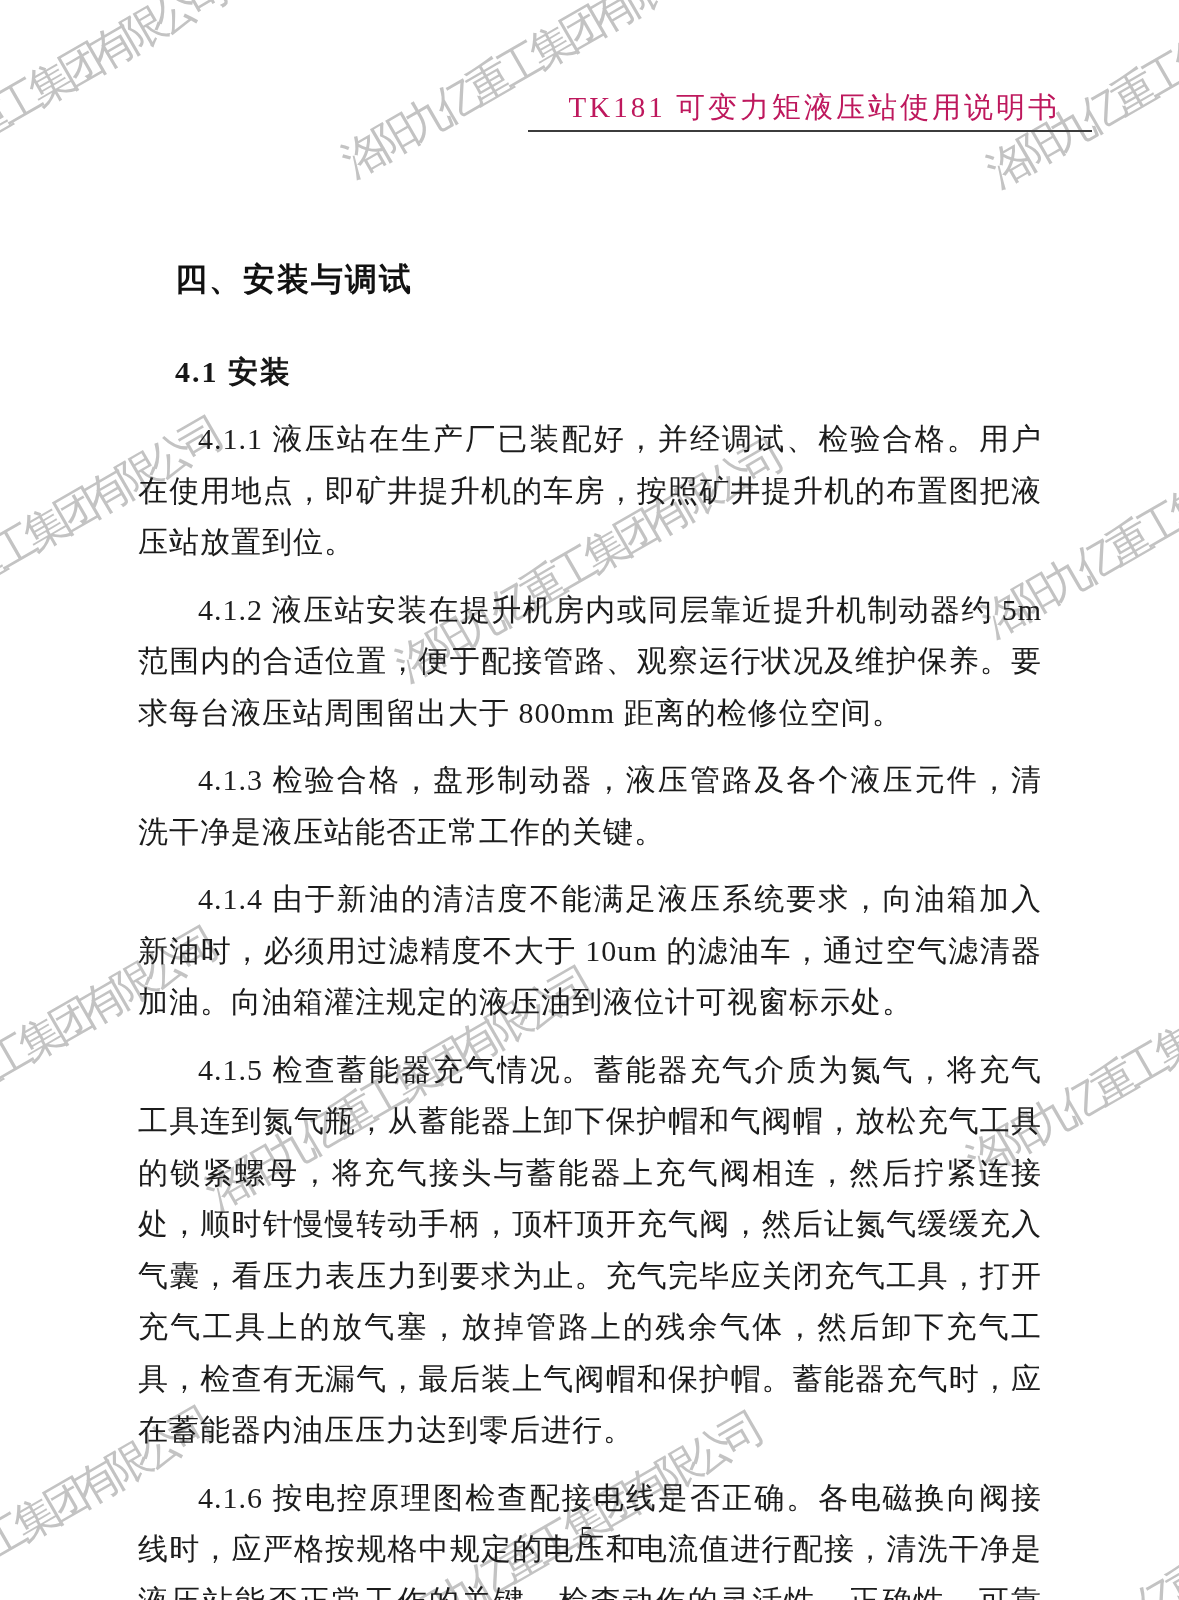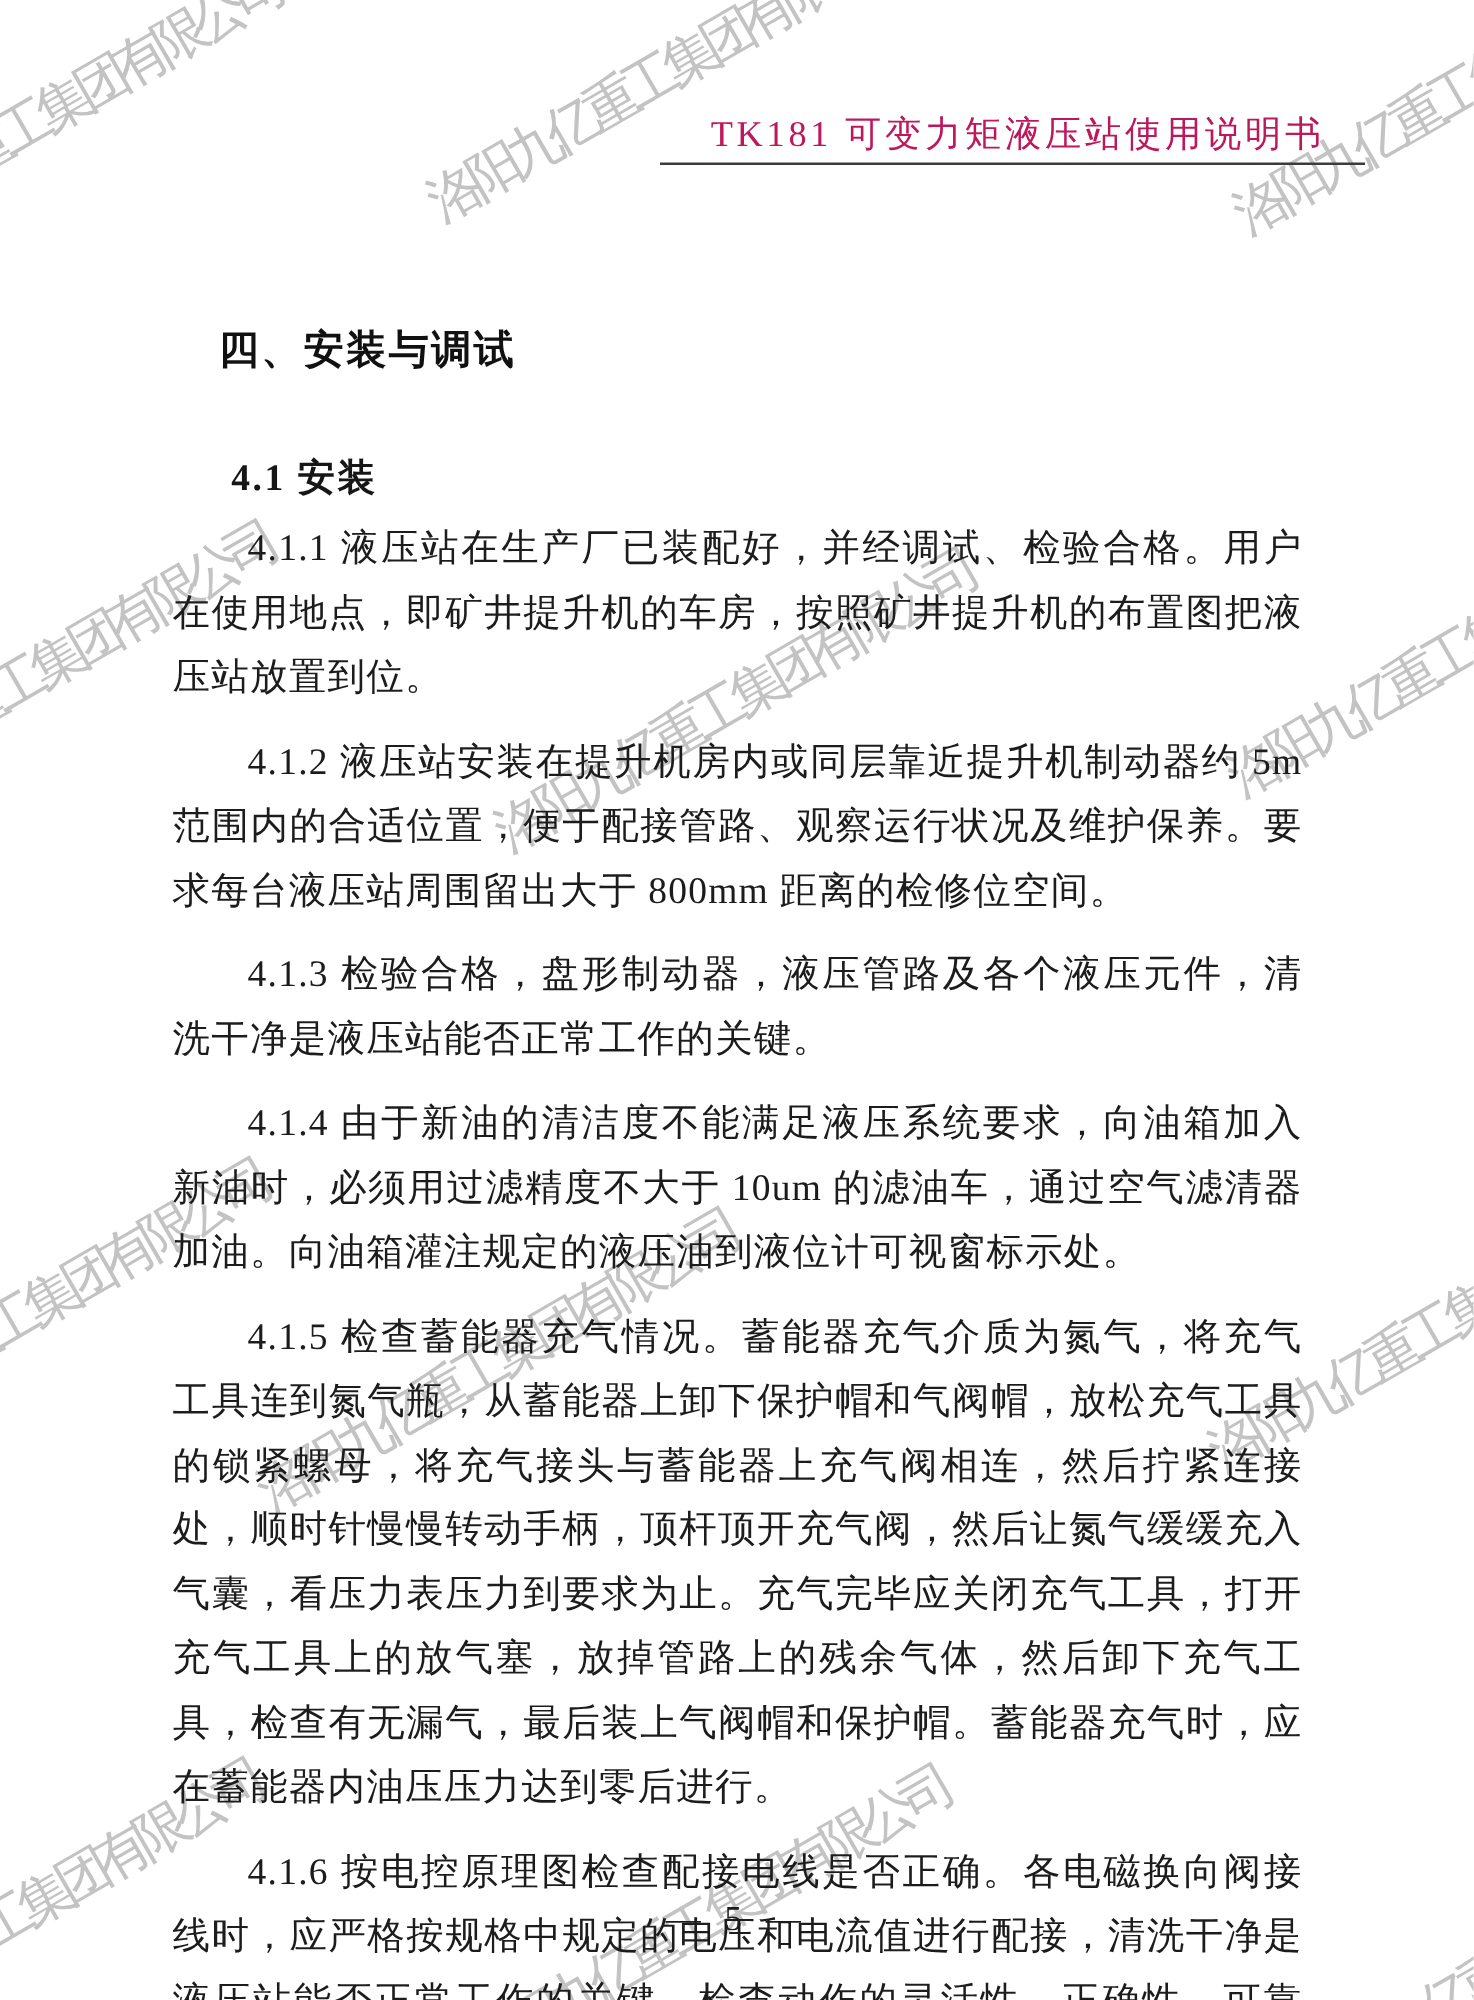--- a/index.html
+++ b/index.html
@@ -50,21 +50,21 @@
     margin:0;
     font-family:"Liberation Sans","DejaVu Sans",sans-serif;
     font-size:32px; font-weight:700;
     color:#111;
     letter-spacing:2px;
     text-align:right;
   }
   .subsec-heading {
     position:absolute;
     left:53px; top:352px;
-    margin:10px;
+    margin:0;
     font-size:30px; font-weight:600;
     color:#161616;
     letter-spacing:2px;
   }
   .paragraphs {
     position:absolute;
     left:0; top:397px;
     width:936px;
   }
   .paragraphs p {

